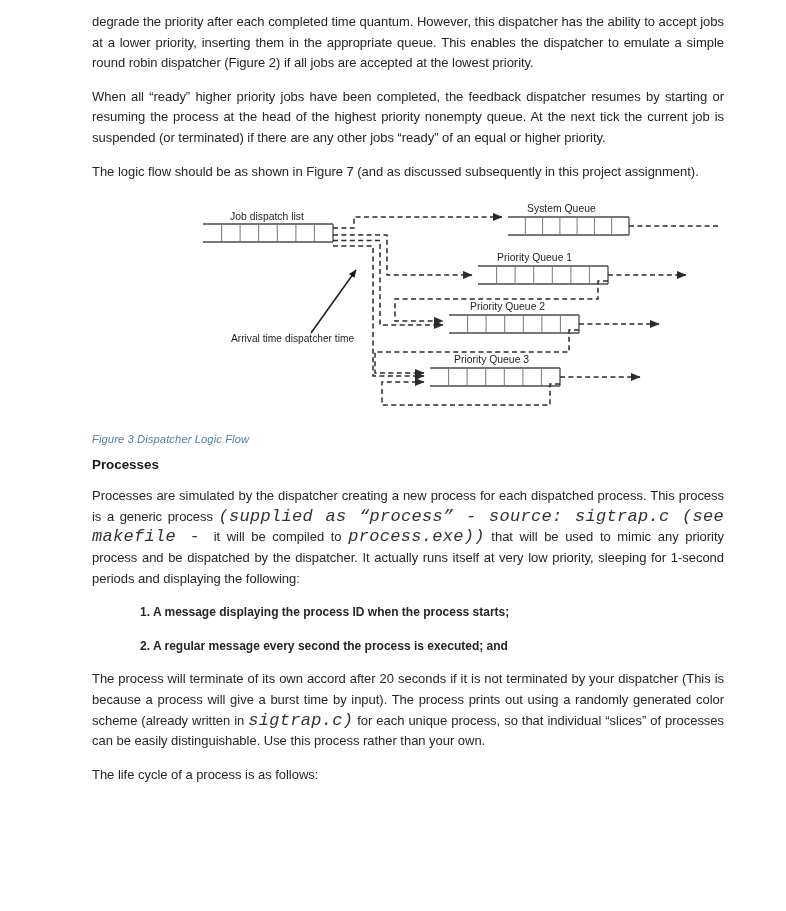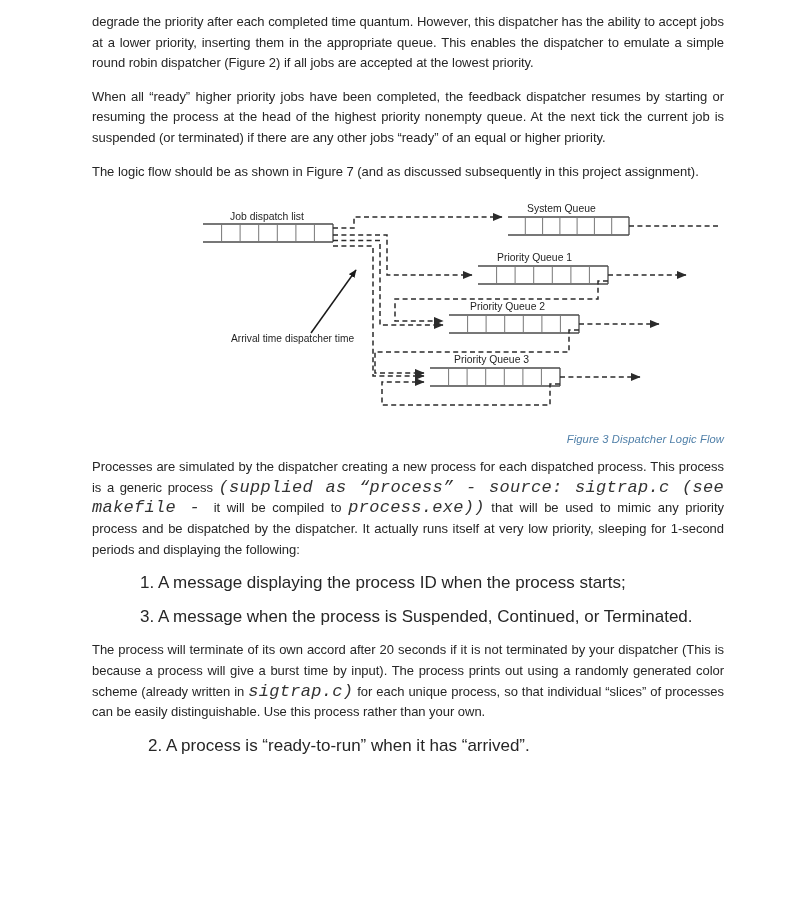--- a/index.html
+++ b/index.html
@@ -48,37 +48,38 @@
     margin: 0 0 14px 0;
     color: #1a1a1a;
     letter-spacing: -0.02px;
   }
   ol.numlist {
     margin: 0;
     padding: 0;
     list-style: none;
   }
   ol.numlist li {
-    font-size: 17px;
+    font-size: 12px;
     line-height: 20.6px;
     margin: 0 0 13px 0;
     padding-left: 48px;
     position: relative;
     text-align: left;
+    font-weight: bold;
   }
   ol.numlist.indented li {
     padding-left: 56px;
     text-align: justify;
   }
 
   .caption {
     font-size: 11.2px;
     font-style: italic;
     color: #4f7fa8;
-    text-align: right;
+    text-align: left;
     margin: 0;
     letter-spacing: 0.1px;
   }
 
   
   .figure-wrap {
     position: relative;
     width: 632px;
     height: 262px;
     margin: 10px 0 0 0;
@@ -245,29 +246,30 @@
         <text class="fig-label-sm" x="139" y="147">Arrival time</text>
         <text class="fig-label-sm" x="193" y="147">dispatcher time</text>
 
       </svg>
 
       <div class="caption-wrap">
         <p class="caption">Figure 3 Dispatcher Logic Flow</p>
       </div>
     </div>
 
+    <h3 class="heading">Processes</h3>
 
     <p class="body"><span>Processes are simulated by the dispatcher creating a new process for each dispatched process. This process is a generic process </span><span class="mono">(supplied as “process” - source: sigtrap.c (see makefile - </span><span>it will be compiled to </span><span class="mono">process.exe))</span><span> that will be used to mimic   any priority process and be dispatched by the dispatcher. It actually runs itself at very low priority, sleeping for 1-second periods and displaying the following:</span></p>
 
     <ol class="numlist">
       <li><span>1.</span> <span>A message displaying the process ID when the process starts;</span></li>
-      <li><span>3.</span> <span>A message when the process is Suspended, Continued, or Terminated.</span></li>
+      <li><span>2.</span> <span>A regular message every second the process is executed; and</span></li>
     </ol>
 
     <p class="body"><span>The process will terminate of its own accord after 20 seconds if it is not terminated by your dispatcher (This is because a process will give a burst time by input). The process prints out using a randomly generated color scheme (already written in </span><span class="mono">sigtrap.c)</span><span>  for each unique process, so that individual “slices” of processes can be easily distinguishable. Use this process rather than your own.</span></p>
 
+    <p class="body">The life cycle of a process is as follows:</p>
 
     <ol class="numlist indented">
-      <li><span>2.</span> <span>A process is “ready-to-run” when it has “arrived”.</span></li>
     </ol>
 
   </div>
 </div>
 
 </body></html>

